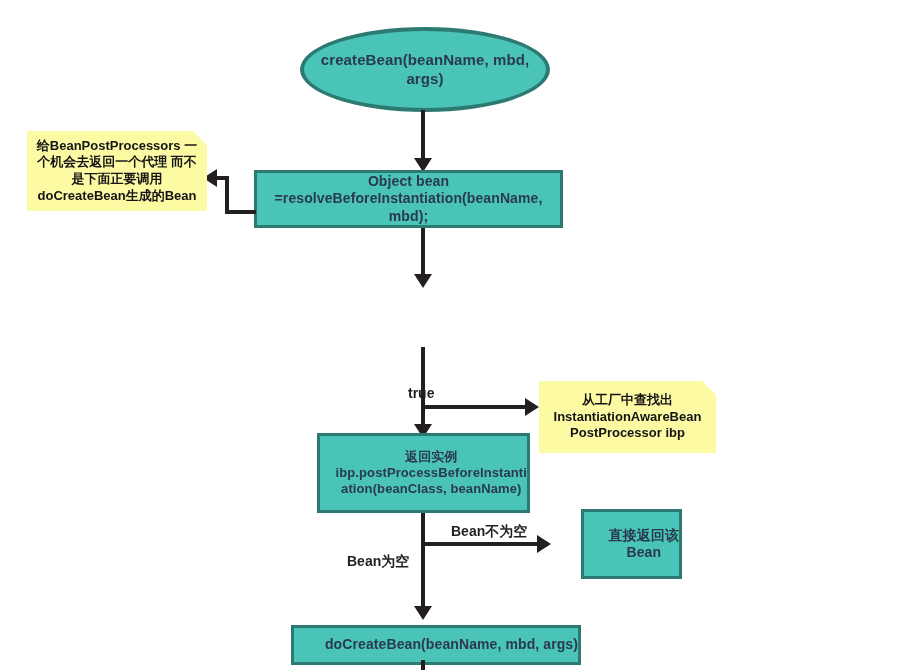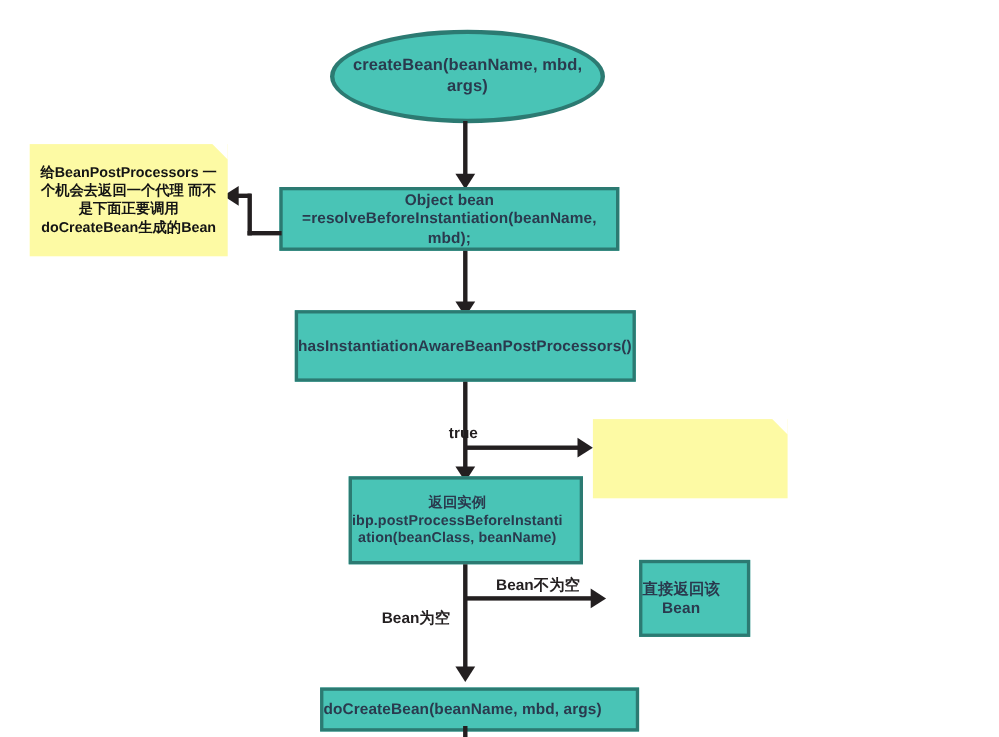--- a/index.html
+++ b/index.html
@@ -18,21 +18,21 @@
     overflow: hidden;
   }
   .node {
     position: absolute;
     box-sizing: border-box;
     background: #49c4b6;
     border: 3px solid #2c7a72;
     color: #2a3a4e;
     display: flex;
     align-items: center;
-    justify-content: flex-start;
+    justify-content: flex-end;
     text-align: center;
     font-weight: bold;
     line-height: 1.25;
     letter-spacing: 0.1px;
   }
   .node.ellipse {
     border-radius: 50%;
     border-width: 4px;
   }
   .note {
@@ -108,46 +108,48 @@
       <div>Object bean</div>
       <div>=resolveBeforeInstantiation(beanName, mbd);</div>
     </div>
   </div>
 
   <div class="edge h" style="left:225px; top:210px; width:31px;"></div>
   <div class="edge v" style="left:225px; top:176px; height:38px;"></div>
   <div class="edge h" style="left:216px; top:176px; width:12px;"></div>
   <div class="arrowhead left" style="left:203px; top:169px;"></div>
 
-  <div class="note" style="left:27px; top:131px; width:180px; height:102px; font-size:13px;">
+  <div class="note" style="left:27px; top:131px; width:180px; height:80px; font-size:13px;">
     <div class="note-fold"></div>
     <div class="lines">
       <div>给BeanPostProcessors 一</div>
       <div>个机会去返回一个代理 而不</div>
       <div>是下面正要调用</div>
       <div>doCreateBean生成的Bean</div>
     </div>
   </div>
 
   <div class="edge v" style="left:421px; top:228px; height:52px;"></div>
   <div class="arrowhead down" style="left:414px; top:274px;"></div>
 
-  <div class="node" style="left:268px; top:282px; width:310px; height:65px; font-size:14px;">
-    <span>hasInstantiationAwareBeanPostProcessors()</span>
-  </div>
 
   <div class="edge v" style="left:421px; top:347px; height:87px;"></div>
   <div class="arrowhead down" style="left:414px; top:424px;"></div>
   <div class="edge-label" style="left:408px; top:385px;">true</div>
 
   <div class="edge h" style="left:423px; top:405px; width:104px;"></div>
   <div class="arrowhead right" style="left:525px; top:398px;"></div>
 
   <div class="note" style="left:539px; top:381px; width:177px; height:72px; font-size:13px;">
     <div class="note-fold"></div>
+    <div class="lines">
+      <div>从工厂中查找出</div>
+      <div>InstantiationAwareBean</div>
+      <div>PostProcessor ibp</div>
+    </div>
   </div>
 
   <div class="node" style="left:317px; top:433px; width:213px; height:80px; font-size:13px;">
     <div class="lines">
       <div>返回实例</div>
       <div>ibp.postProcessBeforeInstanti</div>
       <div>ation(beanClass, beanName)</div>
     </div>
   </div>
 

